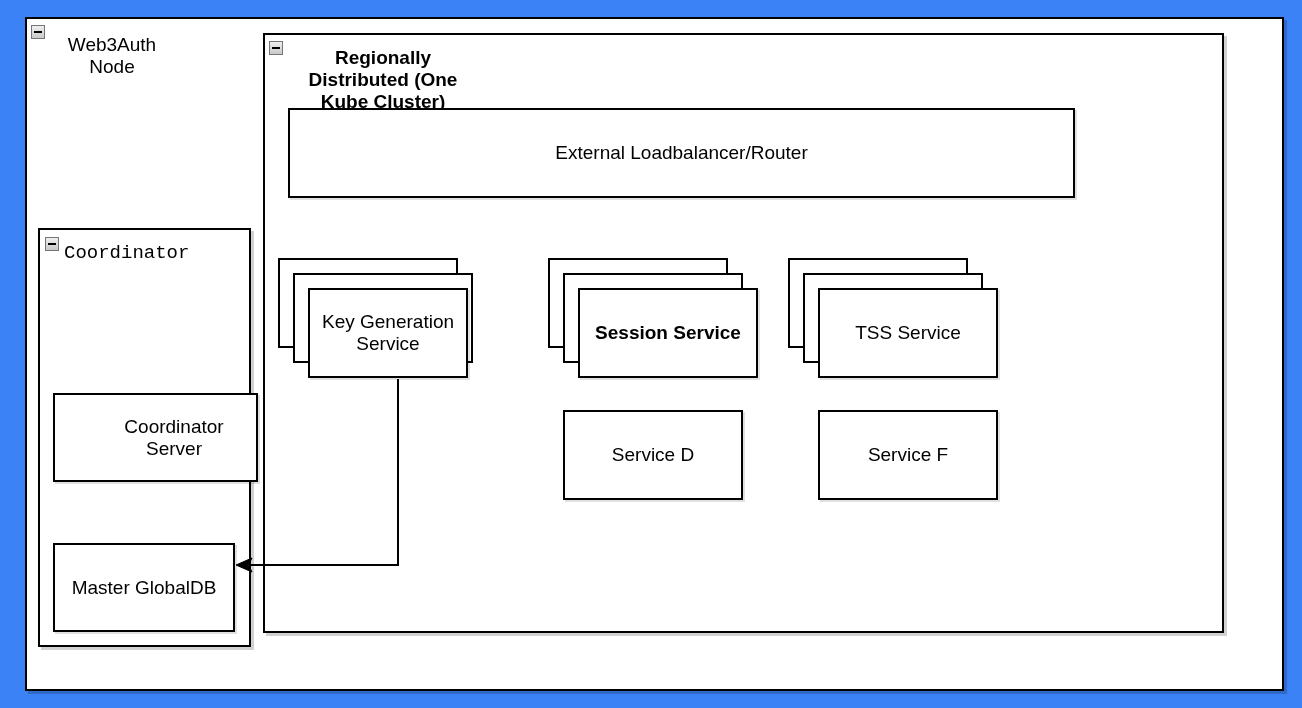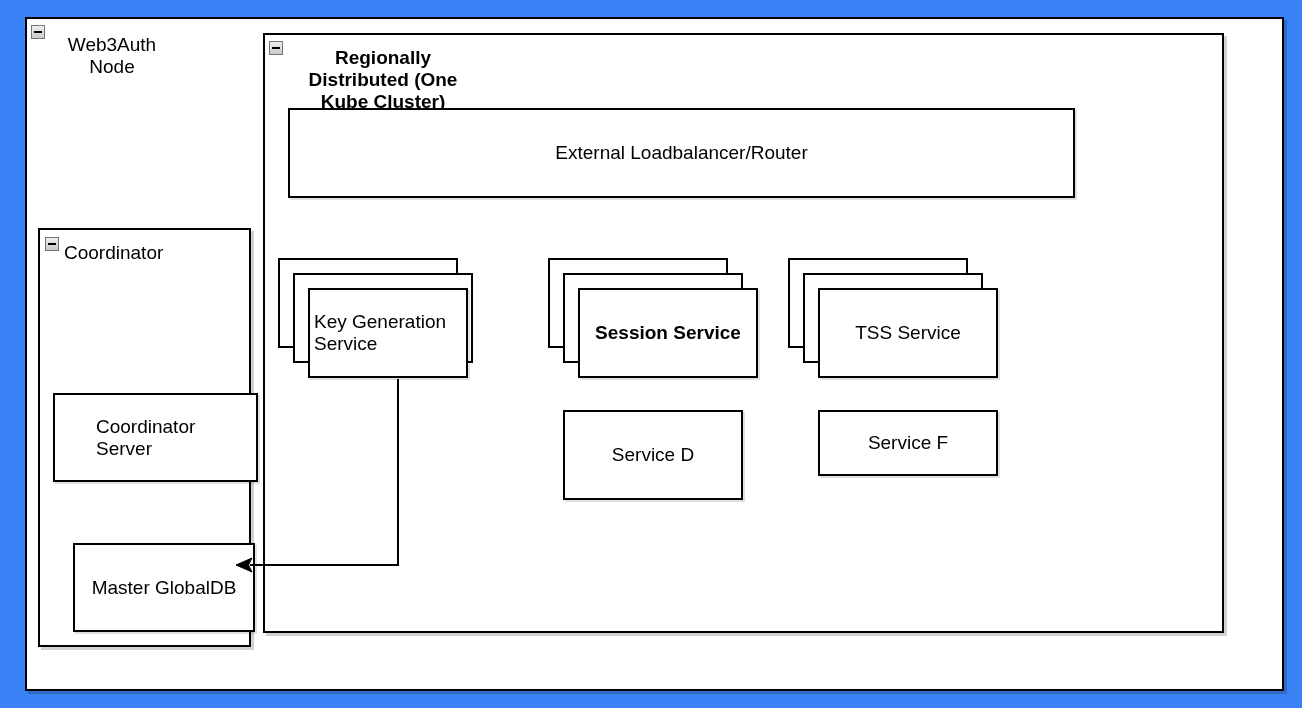--- a/index.html
+++ b/index.html
@@ -8,21 +8,21 @@
     font-family:"Liberation Sans","DejaVu Sans",sans-serif;
     color:#000;overflow:hidden;
   }
   .container{
     position:absolute;background:#ffffff;border:2px solid #000;
     box-sizing:border-box;box-shadow:3px 3px 0 rgba(0,0,0,0.18);
   }
   .box{
     position:absolute;background:#ffffff;border:2px solid #000;
     box-sizing:border-box;display:flex;align-items:center;justify-content:center;
-    font-size:19px;line-height:22px;padding:4px;
+    text-align:center;font-size:19px;line-height:22px;padding:4px;
     box-shadow:2px 2px 0 rgba(0,0,0,0.12);
   }
   .stackbox{
     position:absolute;background:#ffffff;border:2px solid #000;box-sizing:border-box;
   }
   .collapse{
     position:absolute;width:14px;height:14px;box-sizing:border-box;
     border:1px solid #757575;background:linear-gradient(180deg,#efefef 0%,#c9c9c9 100%);
     display:flex;align-items:center;justify-content:center;cursor:pointer;
   }
@@ -47,21 +47,21 @@
   <div class="container" style="left:263px;top:33px;width:961px;height:600px;z-index:2;"></div>
   <div class="collapse" style="left:269px;top:41px;z-index:5;">
       <span class="bar"></span>
     </div>
   <div class="ctr-label centered" style="left:288px;top:47px;width:190px;z-index:5;font-weight:bold;">Regionally Distributed (One Kube Cluster)</div>
 
   <div class="container" style="left:38px;top:228px;width:213px;height:419px;z-index:2;"></div>
   <div class="collapse" style="left:45px;top:237px;z-index:5;">
       <span class="bar"></span>
     </div>
-  <div class="ctr-label" style="left:64px;top:242px;z-index:5;">Coordinator</div>
+  <div class="ctr-label" style="left:64px;top:242px;z-index:5;font-family:Liberation Mono, monospace;">Coordinator</div>
 
   <div class="box" style="left:288px;top:108px;width:787px;height:90px;z-index:10;">
     <span>External Loadbalancer/Router</span>
   </div>
 
   <div class="stackbox" style="left:278px;top:258px;width:180px;height:90px;z-index:8;"></div>
   <div class="stackbox" style="left:293px;top:273px;width:180px;height:90px;z-index:9;"></div>
   <div class="box" style="left:308px;top:288px;width:160px;height:90px;z-index:10;">
     <span>Key Generation Service</span>
   </div>
@@ -75,30 +75,30 @@
   <div class="stackbox" style="left:788px;top:258px;width:180px;height:90px;z-index:8;"></div>
   <div class="stackbox" style="left:803px;top:273px;width:180px;height:90px;z-index:9;"></div>
   <div class="box" style="left:563px;top:410px;width:180px;height:90px;z-index:10;">
     <span>Service D</span>
   </div>
 
   <div class="box" style="left:818px;top:288px;width:180px;height:90px;z-index:10;">
     <span>TSS Service</span>
   </div>
 
-  <div class="box" style="left:818px;top:410px;width:180px;height:66px;z-index:10;">
+  <div class="box" style="left:818px;top:410px;width:180px;height:90px;z-index:10;">
     <span>Service F</span>
   </div>
 
 
   <div class="box" style="left:53px;top:393px;width:205px;height:89px;z-index:10;padding-left:41px;">
     <span>Coordinator Server</span>
   </div>
 
-  <div class="box" style="left:53px;top:543px;width:182px;height:89px;z-index:10;margin-left:20px;">
+  <div class="box" style="left:53px;top:543px;width:182px;height:89px;z-index:10;">
     <span>Master GlobalDB</span>
   </div>
 
   <svg class="edges" width="1302" height="708">
     <path d="M 398 379 L 398 565 L 250 565" fill="none" stroke="#000000" stroke-width="2"></path>
     <polygon points="236,565 252,558 248.5,565 252,572" fill="#000000" stroke="#000000" stroke-width="1"></polygon>
   </svg>
 
 </div>
 

